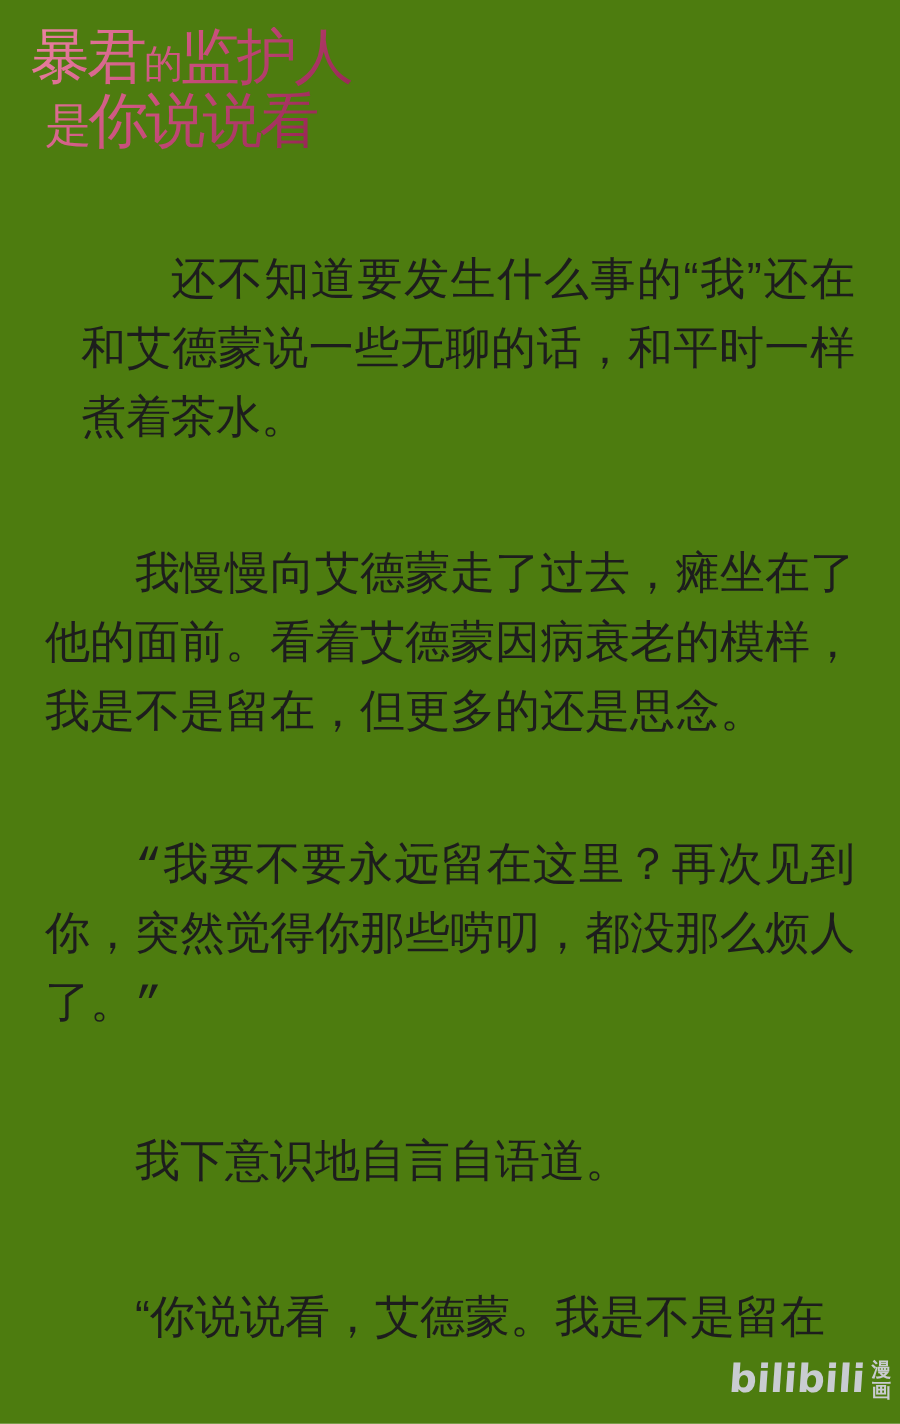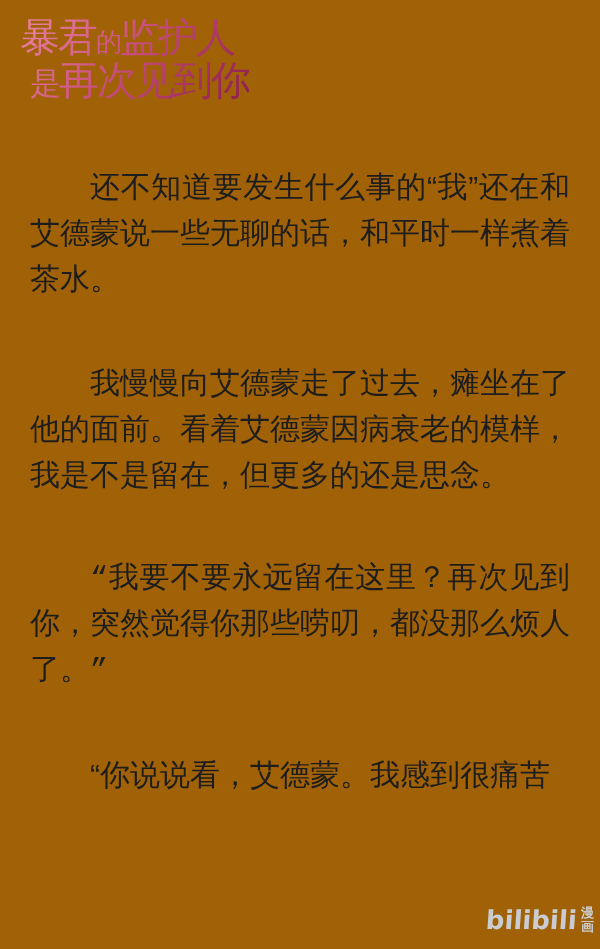--- a/index.html
+++ b/index.html
@@ -89,32 +89,33 @@
     margin-left: 4px;
     font-size: 13px;
     line-height: 14px;
     font-weight: bold;
     text-align: center;
   }
 </style>
 </head>
 <body>
 
-<div class="page" style="background: #a16207;">
+<div class="page" style="background: #4d7c0f;">
 
   <header class="logo" style="background-image: linear-gradient(128deg, rgb(236, 133, 164) 0%, rgb(201, 79, 124) 45%, rgb(140, 29, 76) 100%);">
     <span class="logo-line logo-line1"><span>暴君</span><span class="particle-sm">的</span><span>监护人</span></span>
-    <span class="logo-line logo-line2"><span class="particle-md">是</span><span>再次见到你</span></span>
+    <span class="logo-line logo-line2"><span class="particle-md">是</span><span>你说说看</span></span>
   </header>
 
   <main class="novel-text">
-    <p style="color: rgb(29, 29, 29);">还不知道要发生什么事的“我”还在和艾德蒙说一些无聊的话，和平时一样煮着茶水。</p>
+    <p style="color: rgb(29, 29, 29); margin-left: 24px;">还不知道要发生什么事的“我”还在和艾德蒙说一些无聊的话，和平时一样煮着茶水。</p>
     <p style="color: rgb(29, 29, 29);">我慢慢向艾德蒙走了过去，瘫坐在了他的面前。看着艾德蒙因病衰老的模样，我是不是留在，但更多的还是思念。</p>
     <p style="color: rgb(29, 29, 29); font-family: Liberation Mono, monospace;">“我要不要永远留在这里？再次见到你，突然觉得你那些唠叨，都没那么烦人了。”</p>
-    <p style="color: rgb(29, 29, 29);">“你说说看，艾德蒙。我感到很痛苦</p>
+    <p style="color: rgb(29, 29, 29);">我下意识地自言自语道。</p>
+    <p style="color: rgb(29, 29, 29);">“你说说看，艾德蒙。我是不是留在</p>
   </main>
 
   <div class="watermark" style="color: rgb(201, 204, 209);">
     <span class="wm-brand">bilibili</span>
     <span class="wm-badge">
       <span>漫</span>
       <span>画</span>
     </span>
   </div>
 

